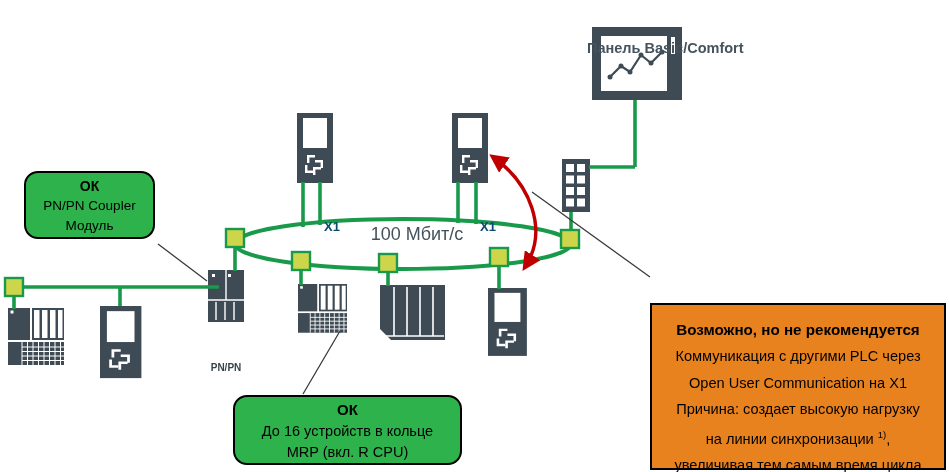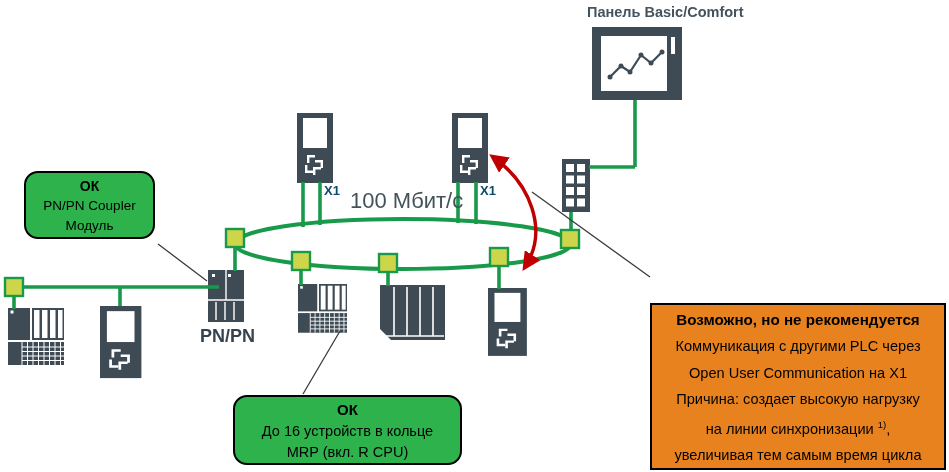--- a/index.html
+++ b/index.html
@@ -1,36 +1,36 @@
 <!DOCTYPE html>
 <html><head>
 <meta charset="utf-8">
 <style>
   html,body{margin:0;padding:0;background:#fff;}
   #canvas{
     position:relative;width:949px;height:472px;background:#ffffff;
     font-family:"Liberation Sans", sans-serif;overflow:hidden;
   }
   #diagram-svg{position:absolute;left:0;top:0;}
-  .lbl{position:absolute;white-space:nowrap;}
+  .lbl{position:absolute;white-space:nowrap;margin-top:36px;}
   .lbl-panel{left:587px;top:4px;font-size:14.5px;font-weight:600;color:#45535c;}
-  .lbl-speed{left:350px;top:188px;width:134px;font-size:22px;color:#43525a;}
+  .lbl-speed{left:350px;top:188px;width:134px;text-align:center;font-size:18px;color:#43525a;}
   .lbl-x1{font-size:13px;font-weight:bold;color:#0c4a6e;}
   .lbl-x1-left{left:324px;top:183px;}
   .lbl-x1-right{left:480px;top:183px;}
-  .lbl-pnpn{left:200px;top:326px;width:52px;text-align:center;font-size:18px;font-weight:bold;color:#36434c;}
+  .lbl-pnpn{left:200px;top:326px;width:52px;text-align:center;font-size:10px;font-weight:bold;color:#36434c;}
   .box{position:absolute;border:2px solid #000;text-align:center;color:#000;box-sizing:border-box;}
   .box .t{font-weight:bold;}
   .box-green{background:#2db24c;border-radius:14px;}
   .box-orange{background:#e8821f;}
   .box-coupler{left:24px;top:171px;width:131px;height:68px;font-size:13.5px;line-height:20px;padding-top:3px;}
   .box-coupler .t{font-size:14px;}
   .box-mrp{left:233px;top:395px;width:229px;height:70px;font-size:14.5px;line-height:21.5px;padding-top:2px;}
   .box-mrp .t{font-size:15px;}
-  .box-warn{left:650px;top:303px;width:296px;height:167px;font-size:14.6px;line-height:26.3px;padding-top:2px;}
+  .box-warn{left:650px;top:303px;width:296px;height:167px;font-size:14.6px;line-height:26.3px;padding-top:12px;}
   .box-warn .t{font-size:15.2px;}
   .box-warn sup{font-size:9.5px;}
 </style>
 </head>
 <body>
 
 <div id="canvas">
 
   <svg id="diagram-svg" width="949" height="472" viewBox="0 0 949 472">
     <defs>

